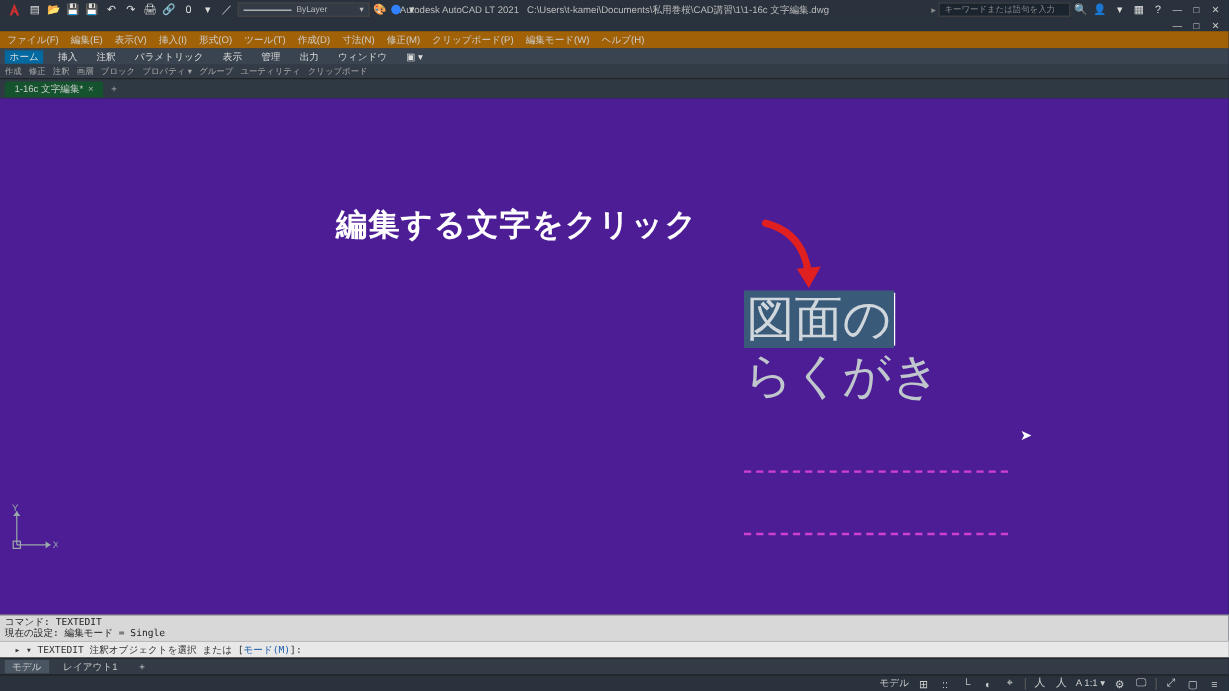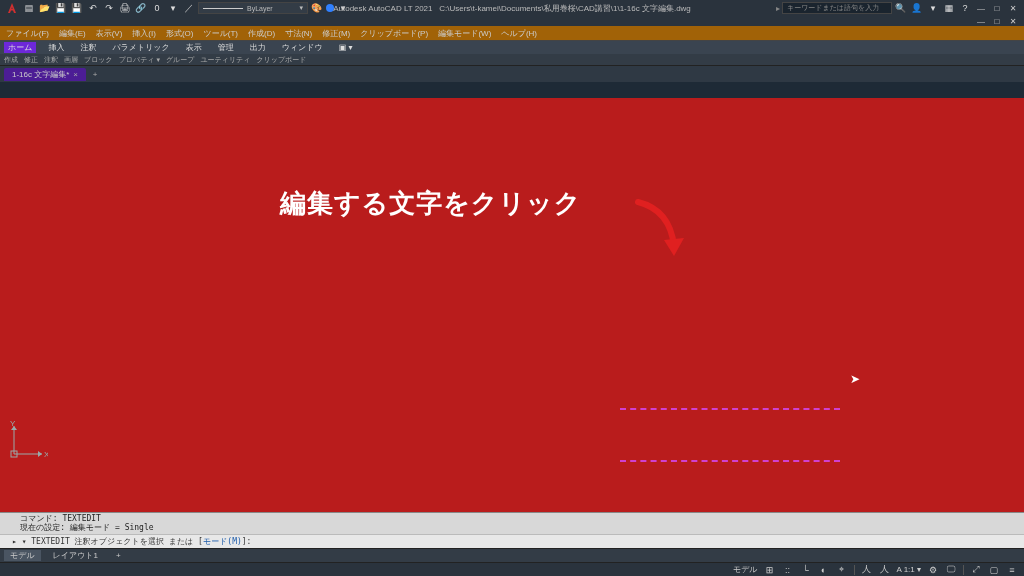--- a/index.html
+++ b/index.html
@@ -18,49 +18,49 @@
   .searchbox { width: 110px; height: 12px; background: #1a242e; border: 1px solid #444; font-size: 7px; color:#888; padding:0 4px; display:flex; align-items:center;}
   .win-btn { width: 14px; height: 12px; display:inline-flex; align-items:center; justify-content:center; font-size:8px; color:#ccc;}
 
   
   .menubar { height: 14px; background: #a16207; display: flex; align-items: center; font-size: 8px; color: #ccc; padding: 0 6px; gap: 10px; }
   .menubar span { white-space: nowrap; }
 
   
   .ribbon-tabs { height: 14px; background: #3a4450; display: flex; align-items: center; font-size: 8px; color: #ddd; padding: 0 4px; gap: 8px; border-top:1px solid #444;}
   .ribbon-tabs .tab { padding: 0 4px; }
-  .ribbon-tabs .tab.active { background: #6d28d9; font-family: Liberation Serif, serif; }
+  .ribbon-tabs .tab.active { background: #0369a1; font-family: Liberation Serif, serif; }
 
   
   .ribbon-panels { height: 12px; background: #333c46; display: flex; align-items: center; font-size: 7px; color: #aaa; padding: 0 4px; gap: 6px; border-bottom:1px solid #222;}
   .ribbon-panels span { white-space: nowrap; }
 
   
   .doc-tabs { height: 16px; background: #2f3944; display: flex; align-items: center; font-size: 8px; color: #ccc; padding: 0 4px; gap: 2px; }
-  .doc-tab { background: #4c1d95; padding: 1px 8px; border-radius: 2px 2px 0 0; display:flex; align-items:center; gap:4px;}
+  .doc-tab { background: #14532d; padding: 1px 8px; border-radius: 2px 2px 0 0; display:flex; align-items:center; gap:4px;}
   .doc-tab .close { font-size:8px; color:#aaa;}
   .doc-add { width:14px; text-align:center; color:#aaa; }
 
   
-  .canvas { flex: 1; background: #b91c1c; position: relative; overflow:hidden;margin-top:16px;}
+  .canvas { flex: 1; background: #4c1d95; position: relative; overflow:hidden;}
   .annot-text { position: absolute; left: 280px; top: 88px; font-size: 26px; color: #fff; font-weight: bold; letter-spacing: 1px;}
   .arrow { position: absolute; left: 630px; top: 100px; }
   .text-obj { position: absolute; left: 620px; top: 160px; font-size: 40px; color: #bfc6cc; line-height: 1.2; font-family: "MS Gothic","Meiryo",sans-serif;}
   .text-obj .line1 { background: #3a5a7a; display:inline-block; padding:0 2px; color:#cfd6dc;}
   .text-obj .caret { border-right:1px solid #fff; animation: blink 1s steps(1) infinite; }
   @keyframes blink { 50% { border-color: transparent; } }
 
   .dashline { position: absolute; left: 620px; width: 220px; height: 0; border-top: 2px dashed #d040d0; }
 
   .ucs { position: absolute; left: 8px; bottom: 52px; }
   .cursor { position:absolute; left:850px; top:274px; font-size:12px; color:#fff; }
 
   
   .cmdarea { background: #d8d8d8; color: #222; font-size: 8px; font-family: "MS Gothic", monospace; border-top: 1px solid #888; }
-  .cmdhist { padding: 1px 4px; line-height: 1.2; margin-left: 16px; }
+  .cmdhist { padding: 1px 4px; line-height: 1.2; }
   .cmdline { display:flex; align-items:center; background:#e8e8e8; border-top:1px solid #bbb; padding:1px 12px;}
   .cmdline .prompt { color:#333; }
   .cmdline .prompt .kw { color:#1a5aaa; }
 
   
   .layout-tabs { height: 14px; background: #333c46; display:flex; align-items:center; font-size:8px; color:#ccc; padding:0 4px; gap:6px; border-top:1px solid #222;}
   .layout-tabs .lt { padding:0 6px; }
   .layout-tabs .lt.active { background:#4a5562; }
 
   
@@ -173,20 +173,24 @@
     </div>
     <span class="doc-add">+</span>
   </div>
 
   <div class="canvas">
     <div class="annot-text">編集する文字をクリック</div>
     <svg class="arrow" width="60" height="70">
       <path d="M8 4 Q40 12 44 48" stroke="#e02020" stroke-width="6" fill="none" stroke-linecap="round"></path>
       <path d="M34 42 L44 58 L54 40 Z" fill="#e02020"></path>
     </svg>
+    <div class="text-obj">
+      <span class="line1">図面の</span><span class="caret"></span><br>
+      <span>らくがき</span>
+    </div>
     <div class="dashline" style="top:310px"></div>
     <div class="dashline" style="top:362px"></div>
 
     <span class="cursor">➤</span>
 
     <svg class="ucs" width="40" height="40">
       <line x1="6" y1="34" x2="34" y2="34" stroke="#9aa" stroke-width="1"></line>
       <line x1="6" y1="34" x2="6" y2="6" stroke="#9aa" stroke-width="1"></line>
       <polygon points="34,34 30,31 30,37" fill="#9aa"></polygon>
       <polygon points="6,6 3,10 9,10" fill="#9aa"></polygon>

